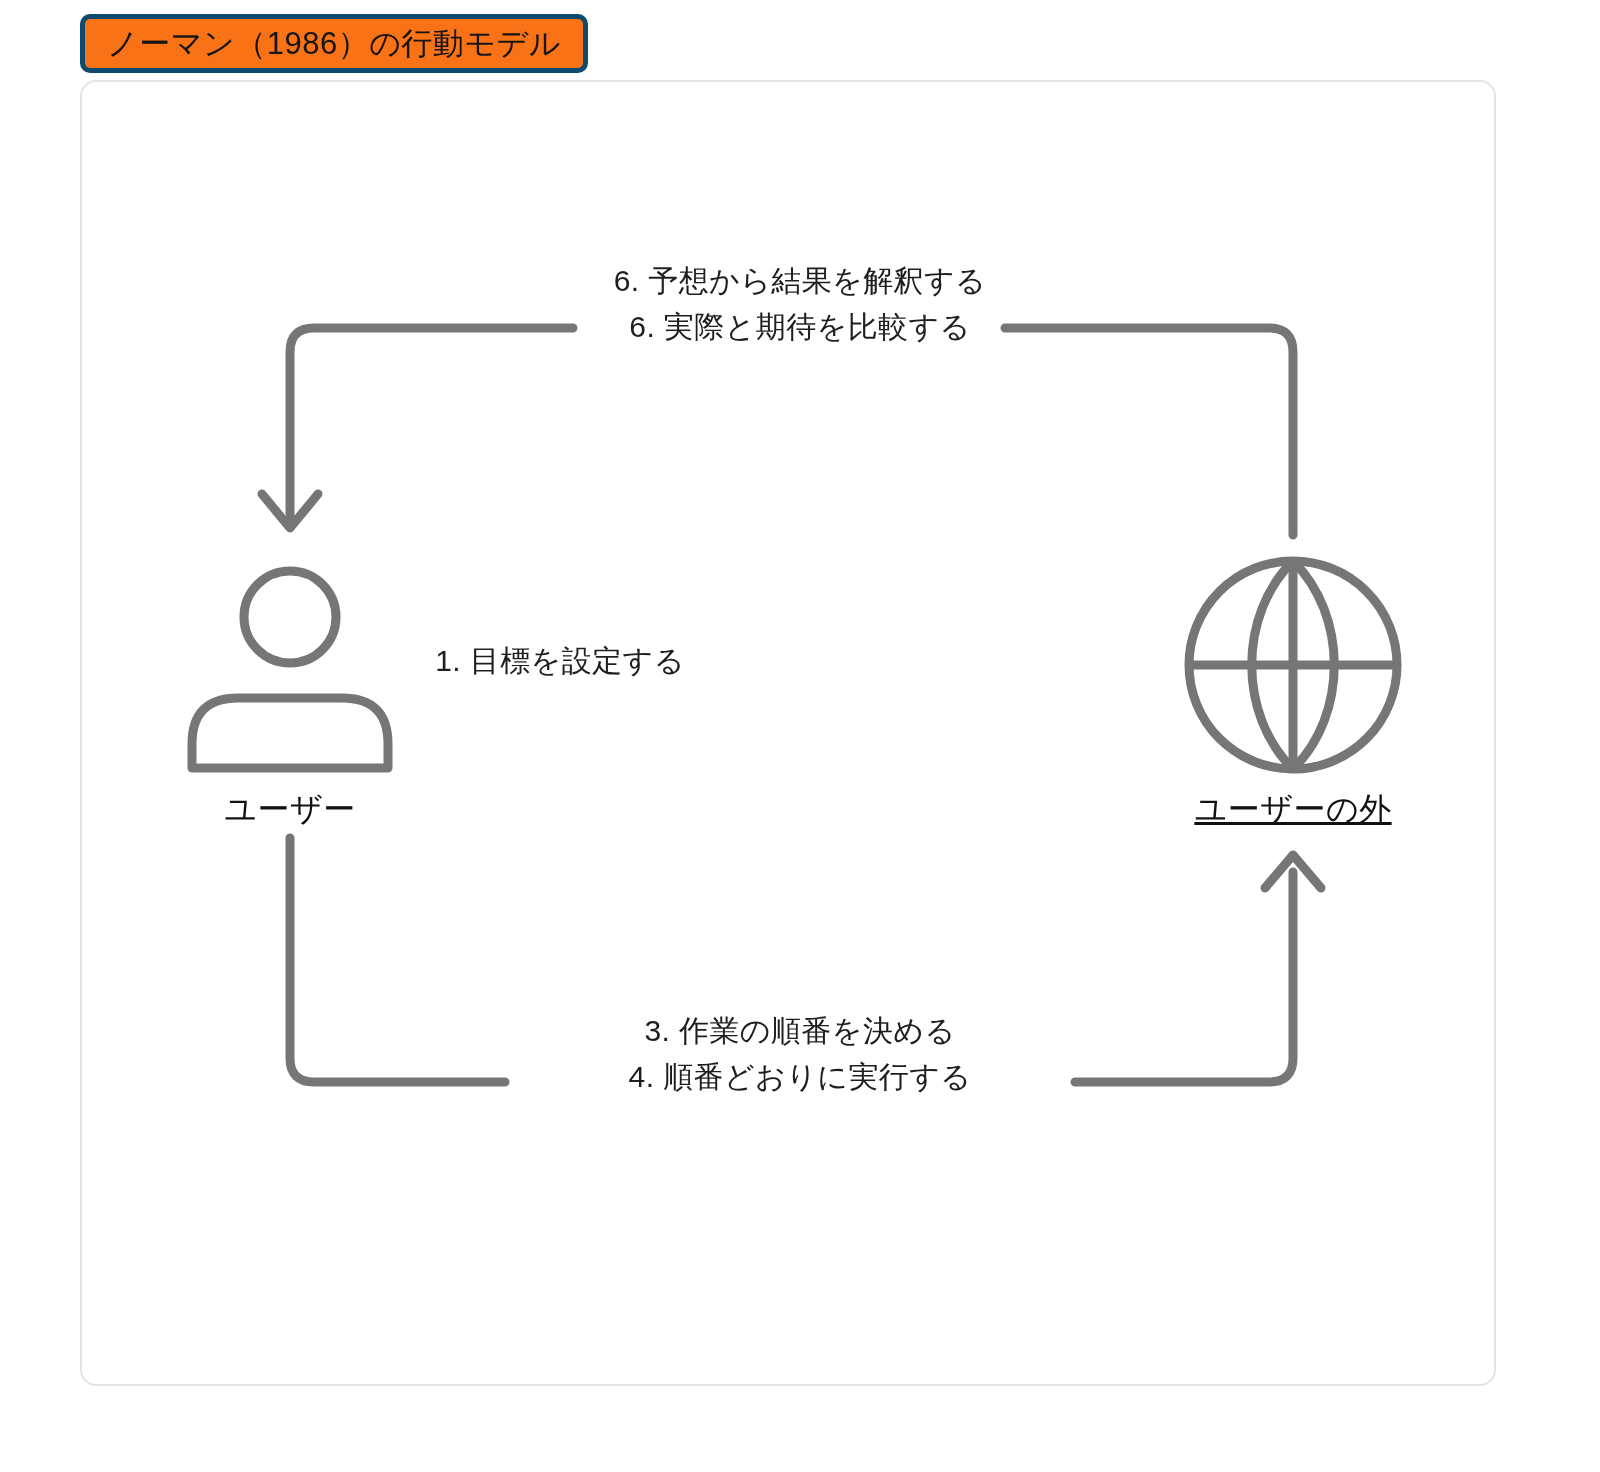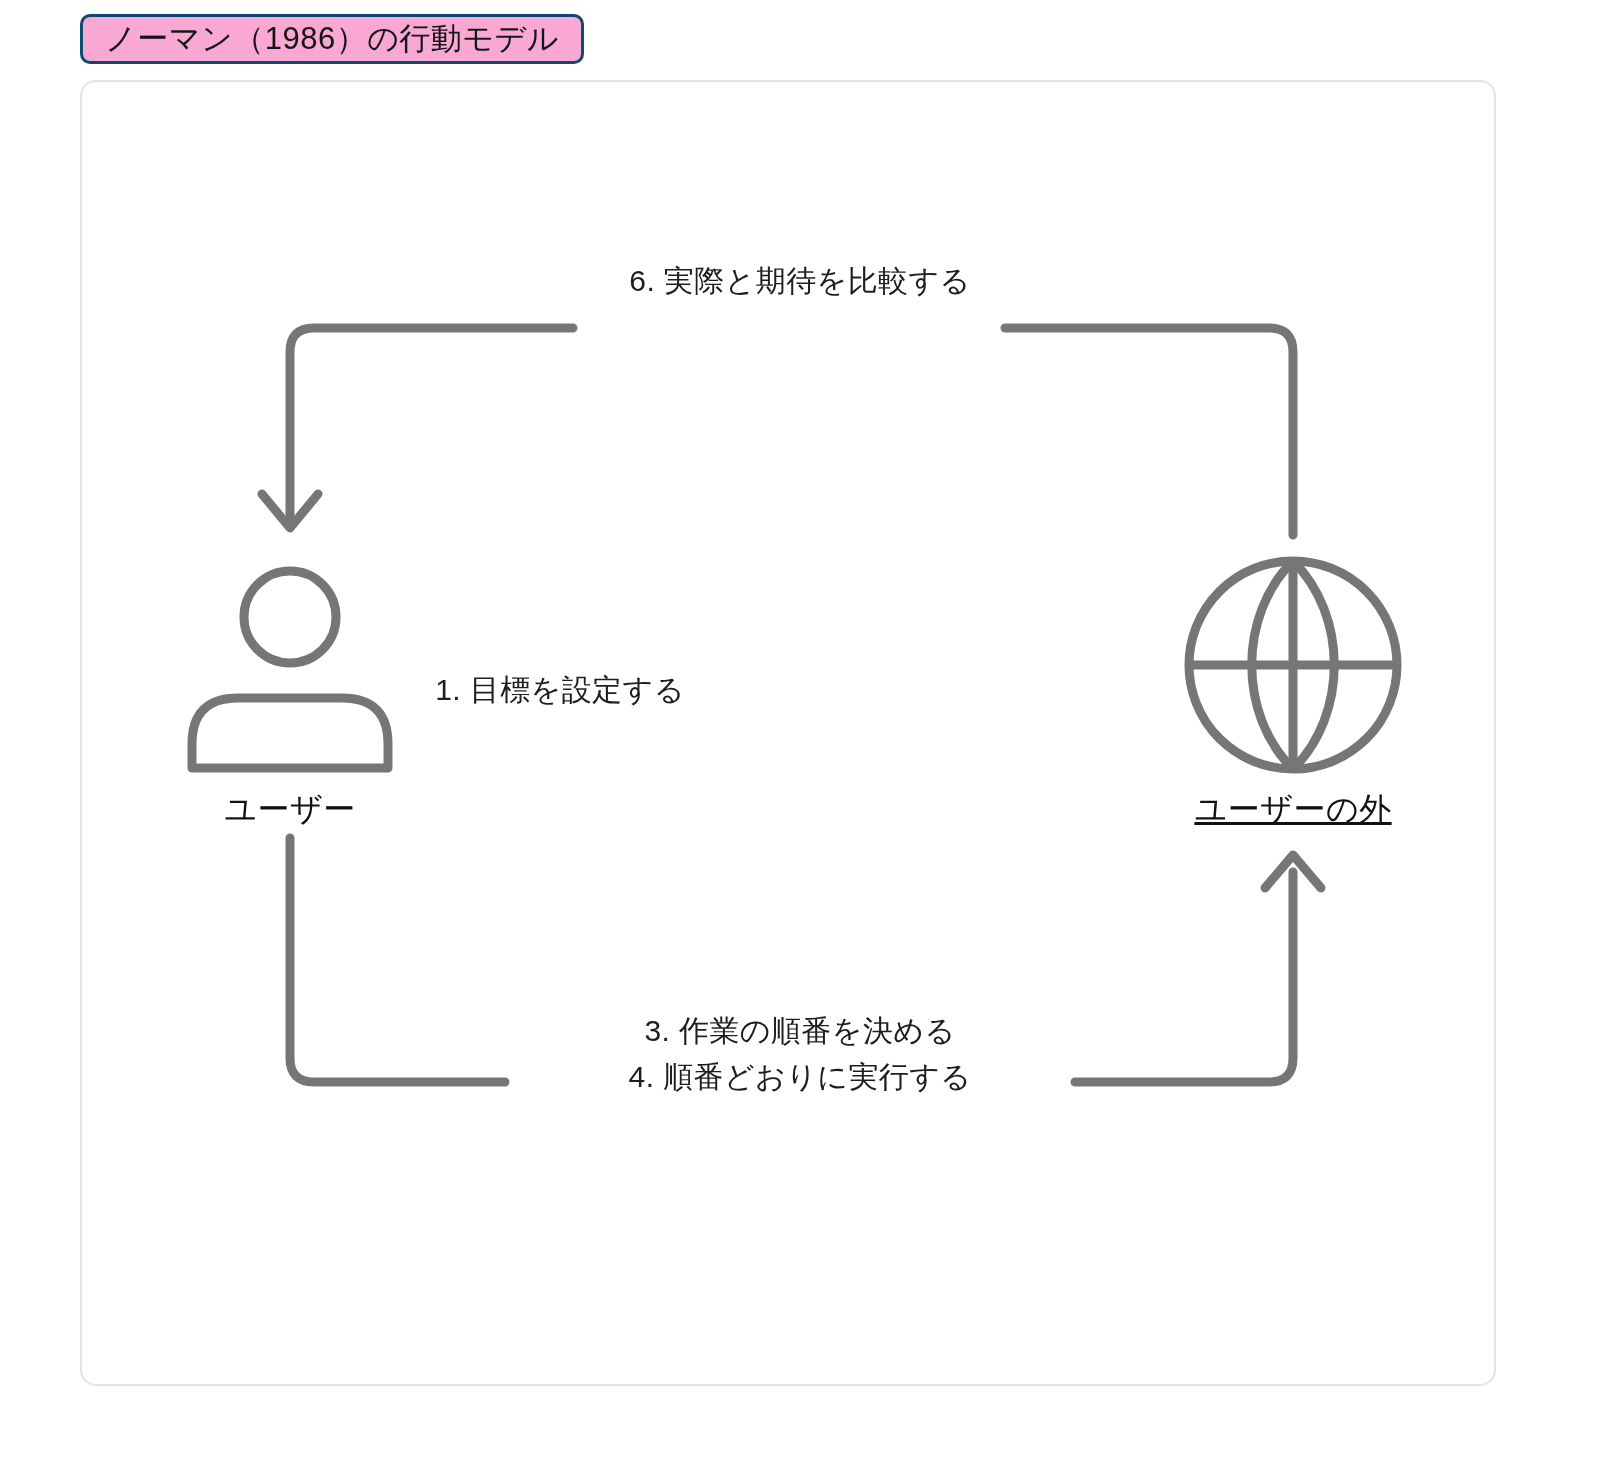--- a/index.html
+++ b/index.html
@@ -22,26 +22,26 @@
     left: 0; top: 0;
     width: 1600px;
     height: 1472px;
   }
 
   
   .title-badge {
     position: absolute;
     left: 80px;
     top: 14px;
-    height: 50px;
+    height: 59px;
     padding: 0 22px;
     display: flex;
     align-items: center;
-    background: #f9a8d4;
-    border: 3px solid #0c4a6e;
+    background: #f97316;
+    border: 5px solid #0c4a6e;
     border-radius: 10px;
     font-size: 31px;
     letter-spacing: 0.5px;
     color: #151515;
     white-space: nowrap;
     z-index: 5;
   }
 
   
   .frame {
@@ -76,21 +76,21 @@
   }
   .edge-label .line { display: block; }
 
   #label-top {
     left: 500px;
     top: 258px;
     width: 600px;
   }
   #label-mid {
     left: 380px;
-    top: 667px;
+    top: 638px;
     width: 360px;
     font-size: 30px;
   }
   #label-bottom {
     left: 450px;
     top: 1008px;
     width: 700px;
   }
 
   .node-label {
@@ -144,20 +144,21 @@
     <g>
       <circle cx="1293" cy="665" r="104" fill="none" stroke="#767676" stroke-width="9"></circle>
       <line x1="1189" y1="665" x2="1397" y2="665" stroke="#767676" stroke-width="9"></line>
       <line x1="1293" y1="561" x2="1293" y2="769" stroke="#767676" stroke-width="9"></line>
       <path d="M 1293,561 C 1348,615 1348,715 1293,769" fill="none" stroke="#767676" stroke-width="9"></path>
       <path d="M 1293,561 C 1238,615 1238,715 1293,769" fill="none" stroke="#767676" stroke-width="9"></path>
     </g>
   </svg>
 
   <div class="edge-label" id="label-top">
+    <span class="line">6. 予想から結果を解釈する</span>
     <span class="line">6. 実際と期待を比較する</span>
   </div>
 
   <div class="edge-label" id="label-mid">
     <span class="line">1. 目標を設定する</span>
   </div>
 
   <div class="edge-label" id="label-bottom">
     <span class="line">3. 作業の順番を決める</span>
     <span class="line">4. 順番どおりに実行する</span>

